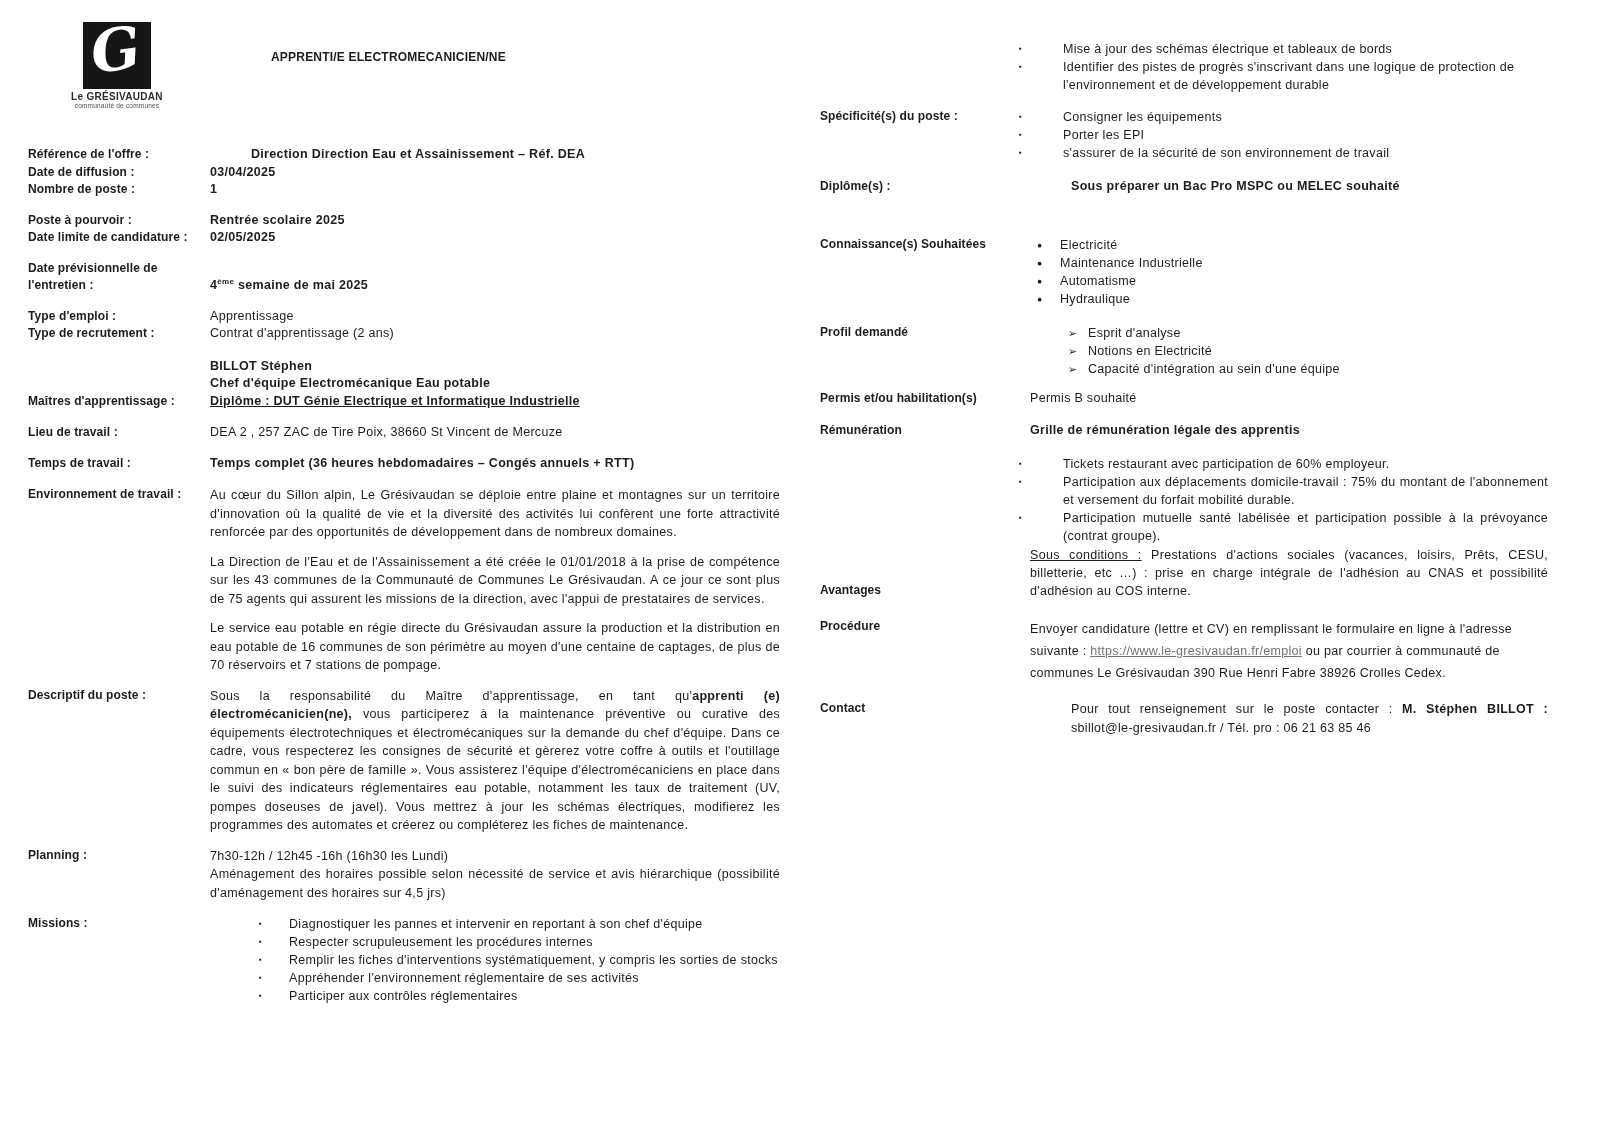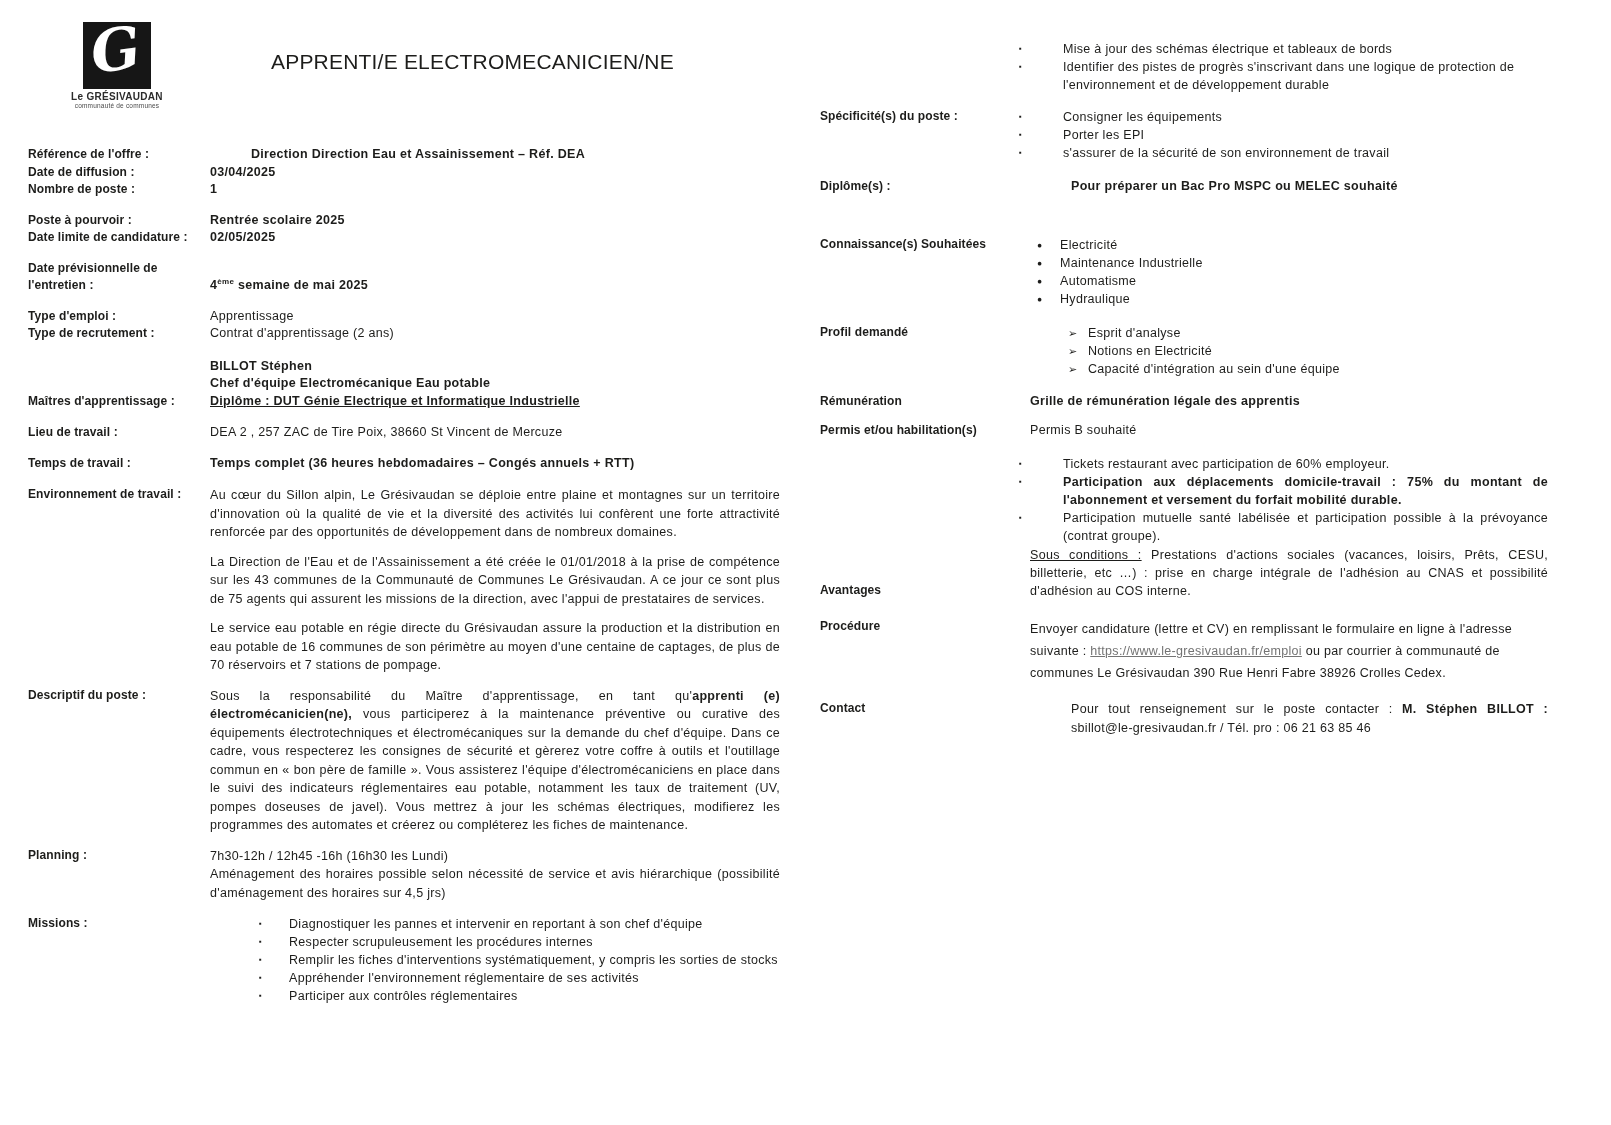--- a/index.html
+++ b/index.html
@@ -9,21 +9,21 @@
   .col-right{position:absolute;left:820px;top:40px;width:728px;}
 
   
   .header{position:relative;height:116px;}
   .logo{position:absolute;left:29px;top:8px;width:120px;text-align:center;}
   .logo-square{width:68px;height:67px;background:#161616;margin:0 auto;position:relative;overflow:hidden;}
   .logo-g{position:absolute;left:8px;top:-6px;color:#ffffff;font-family:"DejaVu Serif",serif;
           font-style:italic;font-size:58px;font-weight:bold;transform:rotate(-8deg);}
   .logo-brand{font-size:10px;font-weight:bold;color:#2b2b2b;letter-spacing:0.3px;margin-top:2px;white-space:nowrap;}
   .logo-sub{font-size:6.5px;color:#4a4a4a;letter-spacing:0.2px;white-space:nowrap;}
-  .doc-title{position:absolute;left:243px;top:36px;font-size:21px;font-weight:normal;letter-spacing:0.2px;}
+  .doc-title{position:absolute;left:243px;top:36px;font-size:12px;font-weight:bold;letter-spacing:0.2px;}
   .address{margin-top:2px;font-size:13px;line-height:17px;letter-spacing:0.3px;}
 
   
   .row{display:flex;align-items:flex-start;}
   .row-end{align-items:flex-end;}
   .lbl{flex:0 0 182px;font-size:12px;font-weight:bold;line-height:17.5px;letter-spacing:0.1px;padding-right:6px;box-sizing:border-box;}
   .col-right .lbl{flex:0 0 210px;font-size:12px;}
   .val{flex:1 1 auto;font-size:12.5px;line-height:17.5px;letter-spacing:0.3px;}
   .b{font-weight:bold;}
   .u{text-decoration:underline;}
@@ -211,21 +211,21 @@
           <li>
               <span class="mk">▪</span>
               <span>s'assurer de la sécurité de son environnement de travail</span>
             </li>
         </ul>
       </div>
     </div>
 
     <div class="row mt16">
       <div class="lbl">Diplôme(s) :</div>
-      <div class="val b">Pour préparer un Bac Pro MSPC ou MELEC souhaité</div>
+      <div class="val b">Sous préparer un Bac Pro MSPC ou MELEC souhaité</div>
     </div>
 
     <div class="row mt40">
       <div class="lbl">Connaissance(s) Souhaitées</div>
       <div class="val">
         <ul class="blist rd">
           <li>
               <span class="mk">●</span>
               <span>Electricité</span>
             </li>
@@ -256,43 +256,43 @@
           <li>
               <span class="mk">➢</span>
               <span>Notions en Electricité</span>
             </li>
           <li>
               <span class="mk">➢</span>
               <span>Capacité d'intégration au sein d'une équipe</span>
             </li>
         </ul>
       </div>
+    </div>
+
+    <div class="row mt12">
+      <div class="lbl">Permis et/ou habilitation(s)</div>
+      <div class="val">Permis B souhaité</div>
     </div>
 
     <div class="row mt15">
       <div class="lbl">Rémunération</div>
       <div class="val b">Grille de rémunération légale des apprentis</div>
     </div>
 
-    <div class="row mt12">
-      <div class="lbl">Permis et/ou habilitation(s)</div>
-      <div class="val">Permis B souhaité</div>
-    </div>
-
     <div class="row mt15">
       <div class="lbl">Avantages</div>
       <div class="val">
         <ul class="blist sq rsq">
           <li>
               <span class="mk">▪</span>
               <span class="just" style="flex:1;">Tickets restaurant avec participation de 60% employeur.</span>
             </li>
           <li>
               <span class="mk">▪</span>
-              <span class="just" style="flex:1;font-weight:bold;">Participation aux déplacements domicile-travail : 75% du montant de l'abonnement et versement du forfait mobilité durable.</span>
+              <span class="just" style="flex:1;">Participation aux déplacements domicile-travail : 75% du montant de l'abonnement et versement du forfait mobilité durable.</span>
             </li>
           <li>
               <span class="mk">▪</span>
               <span class="just" style="flex:1;">Participation mutuelle santé labélisée et participation possible à la prévoyance (contrat groupe).</span>
             </li>
         </ul>
         <div class="conditions"><span class="u">Sous conditions :</span><span> Prestations d'actions sociales (vacances, loisirs, Prêts, CESU, billetterie, etc …) : prise en charge intégrale de l'adhésion au CNAS et possibilité d'adhésion au COS interne.</span></div>
       </div>
     </div>
 

